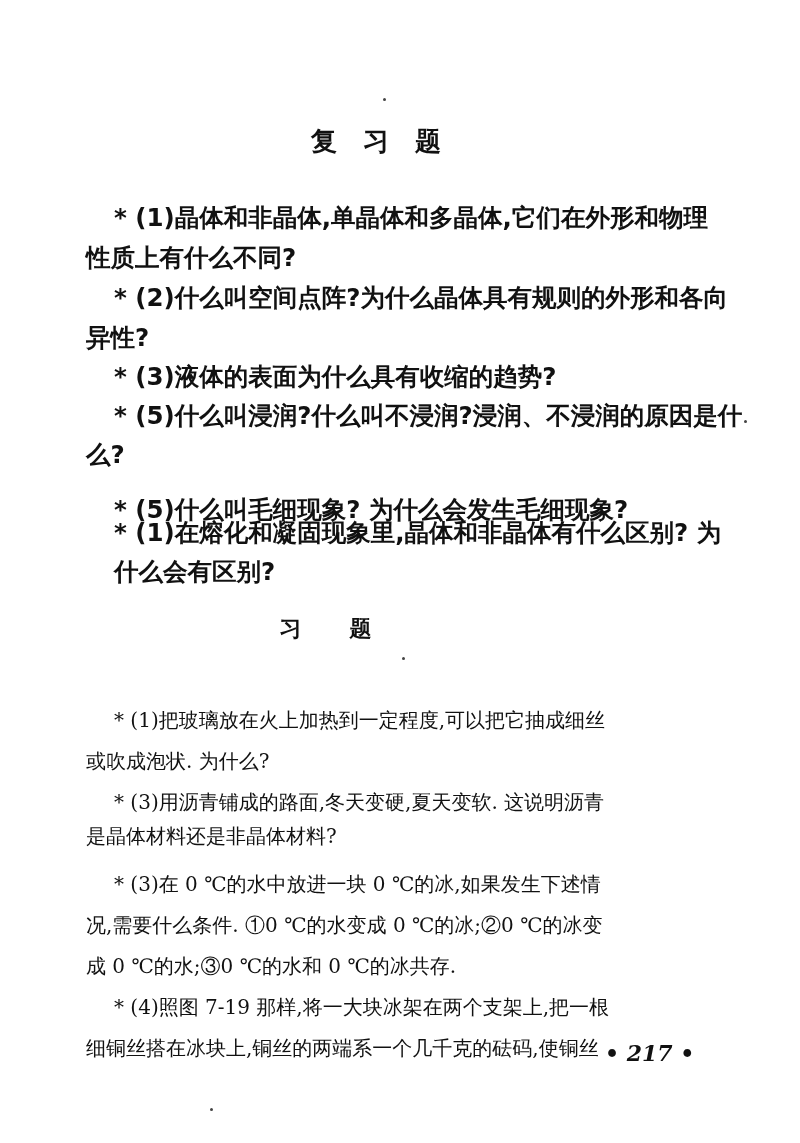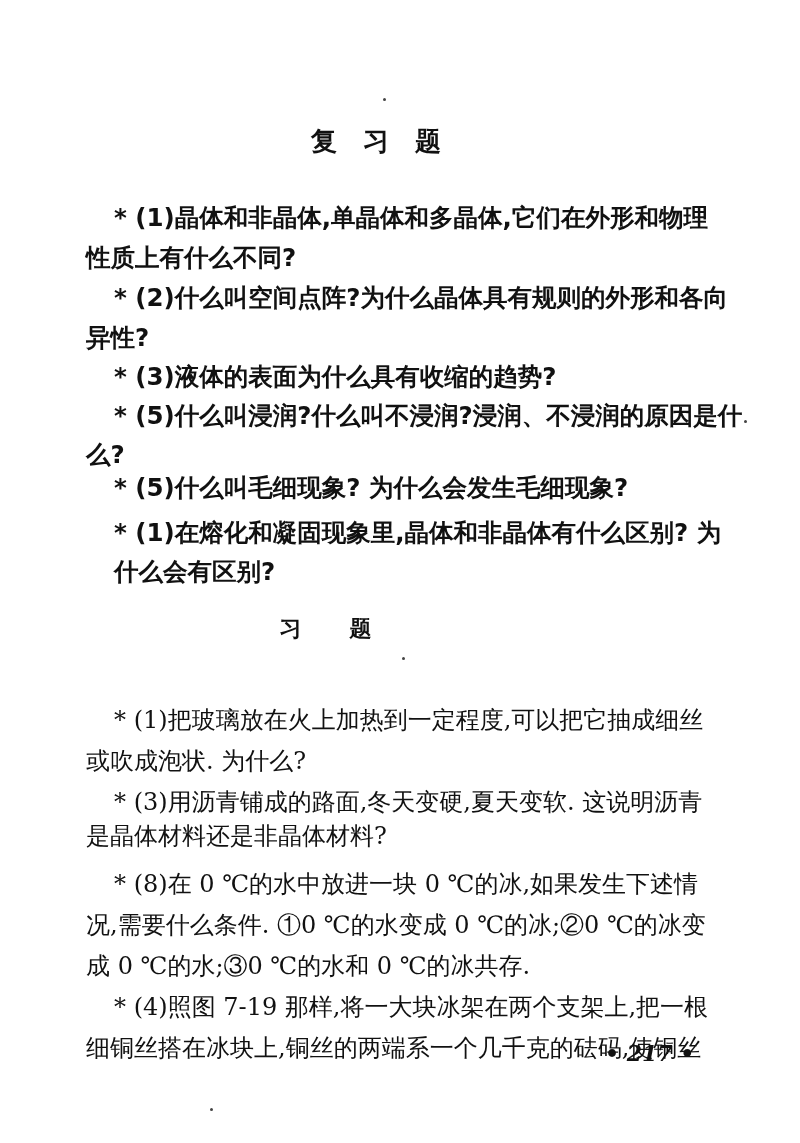--- a/index.html
+++ b/index.html
@@ -16,21 +16,21 @@
     .h2 {
       position: absolute; left: 0; width: 651px; top: 614px; text-align: center;
       font-family: "DejaVu Sans", sans-serif; font-weight: bold; font-size: 22px;
       letter-spacing: 48px; text-indent: 48px;
     }
     .block { position: absolute; left: 86px; width: 630px; }
     .line {
       position: absolute; white-space: nowrap; font-size: 24.5px; line-height: 30px;
       font-family: "DejaVu Sans", sans-serif; font-weight: bold;
     }
-    .line.s2 { font-family: "DejaVu Serif", serif; font-weight: normal; font-size: 24px; }
+    .line.s2 { font-family: "DejaVu Serif", serif; font-weight: normal; font-size: 20px; }
     .ind { padding-left: 28px; }
     .pageno {
       position: absolute; left: 605px; top: 1040px; font-size: 22px;
       font-family: "DejaVu Serif", serif; font-style: italic; font-weight: bold;
     }
     .speck { position: absolute; width: 3px; height: 3px; background: #444; border-radius: 50%; }
   </style>
 </head>
 <body>
 
@@ -43,33 +43,33 @@
   <div class="h1">复习题</div>
 
   <div class="block" style="top:203px;">
     <div class="line ind" style="top:0px;">* (1)晶体和非晶体,单晶体和多晶体,它们在外形和物理</div>
     <div class="line" style="top:40px;">性质上有什么不同?</div>
     <div class="line ind" style="top:80px;">* (2)什么叫空间点阵?为什么晶体具有规则的外形和各向</div>
     <div class="line" style="top:120px;">异性?</div>
     <div class="line ind" style="top:159px;">* (3)液体的表面为什么具有收缩的趋势?</div>
     <div class="line ind" style="top:198px;">* (5)什么叫浸润?什么叫不浸润?浸润、不浸润的原因是什</div>
     <div class="line" style="top:237px;">么?</div>
-    <div class="line ind" style="top:270px;">* (5)什么叫毛细现象? 为什么会发生毛细现象?</div>
+    <div class="line ind" style="top:292px;">* (5)什么叫毛细现象? 为什么会发生毛细现象?</div>
     <div class="line ind" style="top:315px;">* (1)在熔化和凝固现象里,晶体和非晶体有什么区别? 为</div>
     <div class="line" style="top:354px;margin-left:28px;">什么会有区别?</div>
   </div>
 
   <div class="h2">习题</div>
 
   <div class="block" style="top:705px;">
     <div class="line s2 ind" style="top:0px;">* (1)把玻璃放在火上加热到一定程度,可以把它抽成细丝</div>
     <div class="line s2" style="top:41px;">或吹成泡状. 为什么?</div>
     <div class="line s2 ind" style="top:82px;">* (3)用沥青铺成的路面,冬天变硬,夏天变软. 这说明沥青</div>
     <div class="line s2" style="top:116px;">是晶体材料还是非晶体材料?</div>
-    <div class="line s2 ind" style="top:164px;">* (8)在 0 ℃的水中放进一块 0 ℃的冰,如果发生下述情</div>
+    <div class="line s2 ind" style="top:164px;">* (3)在 0 ℃的水中放进一块 0 ℃的冰,如果发生下述情</div>
     <div class="line s2" style="top:205px;">况,需要什么条件. ①0 ℃的水变成 0 ℃的冰;②0 ℃的冰变</div>
     <div class="line s2" style="top:246px;">成 0 ℃的水;③0 ℃的水和 0 ℃的冰共存.</div>
     <div class="line s2 ind" style="top:287px;">* (4)照图 7-19 那样,将一大块冰架在两个支架上,把一根</div>
     <div class="line s2" style="top:328px;">细铜丝搭在冰块上,铜丝的两端系一个几千克的砝码,使铜丝</div>
   </div>
 
   <div class="pageno">• 217 •</div>
 </div>
 
 </body></html>

